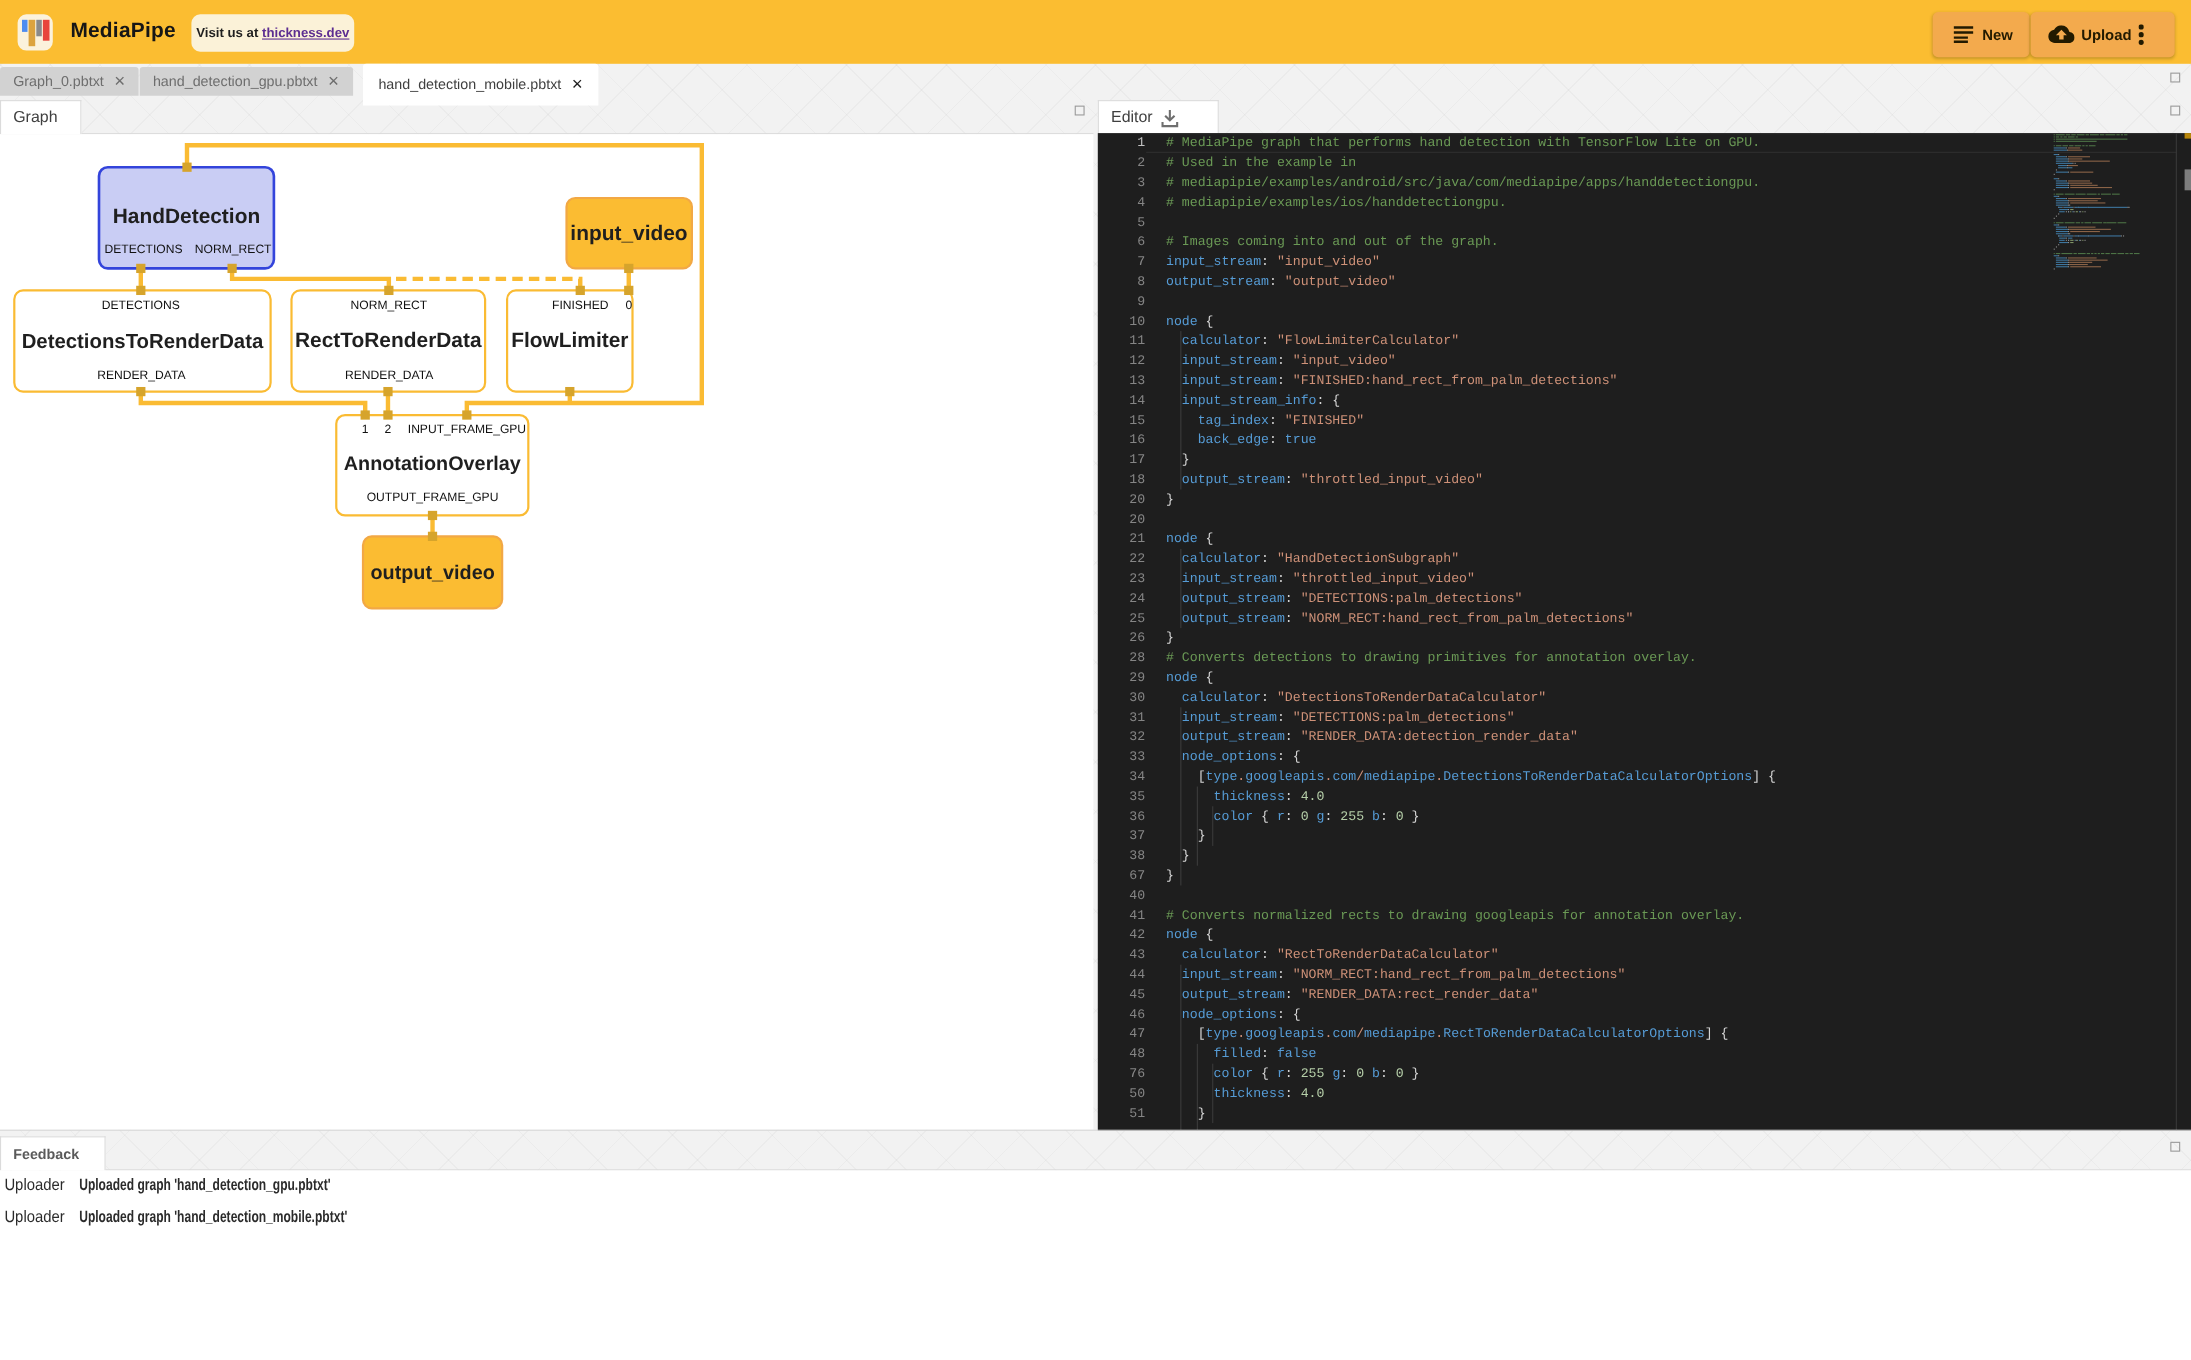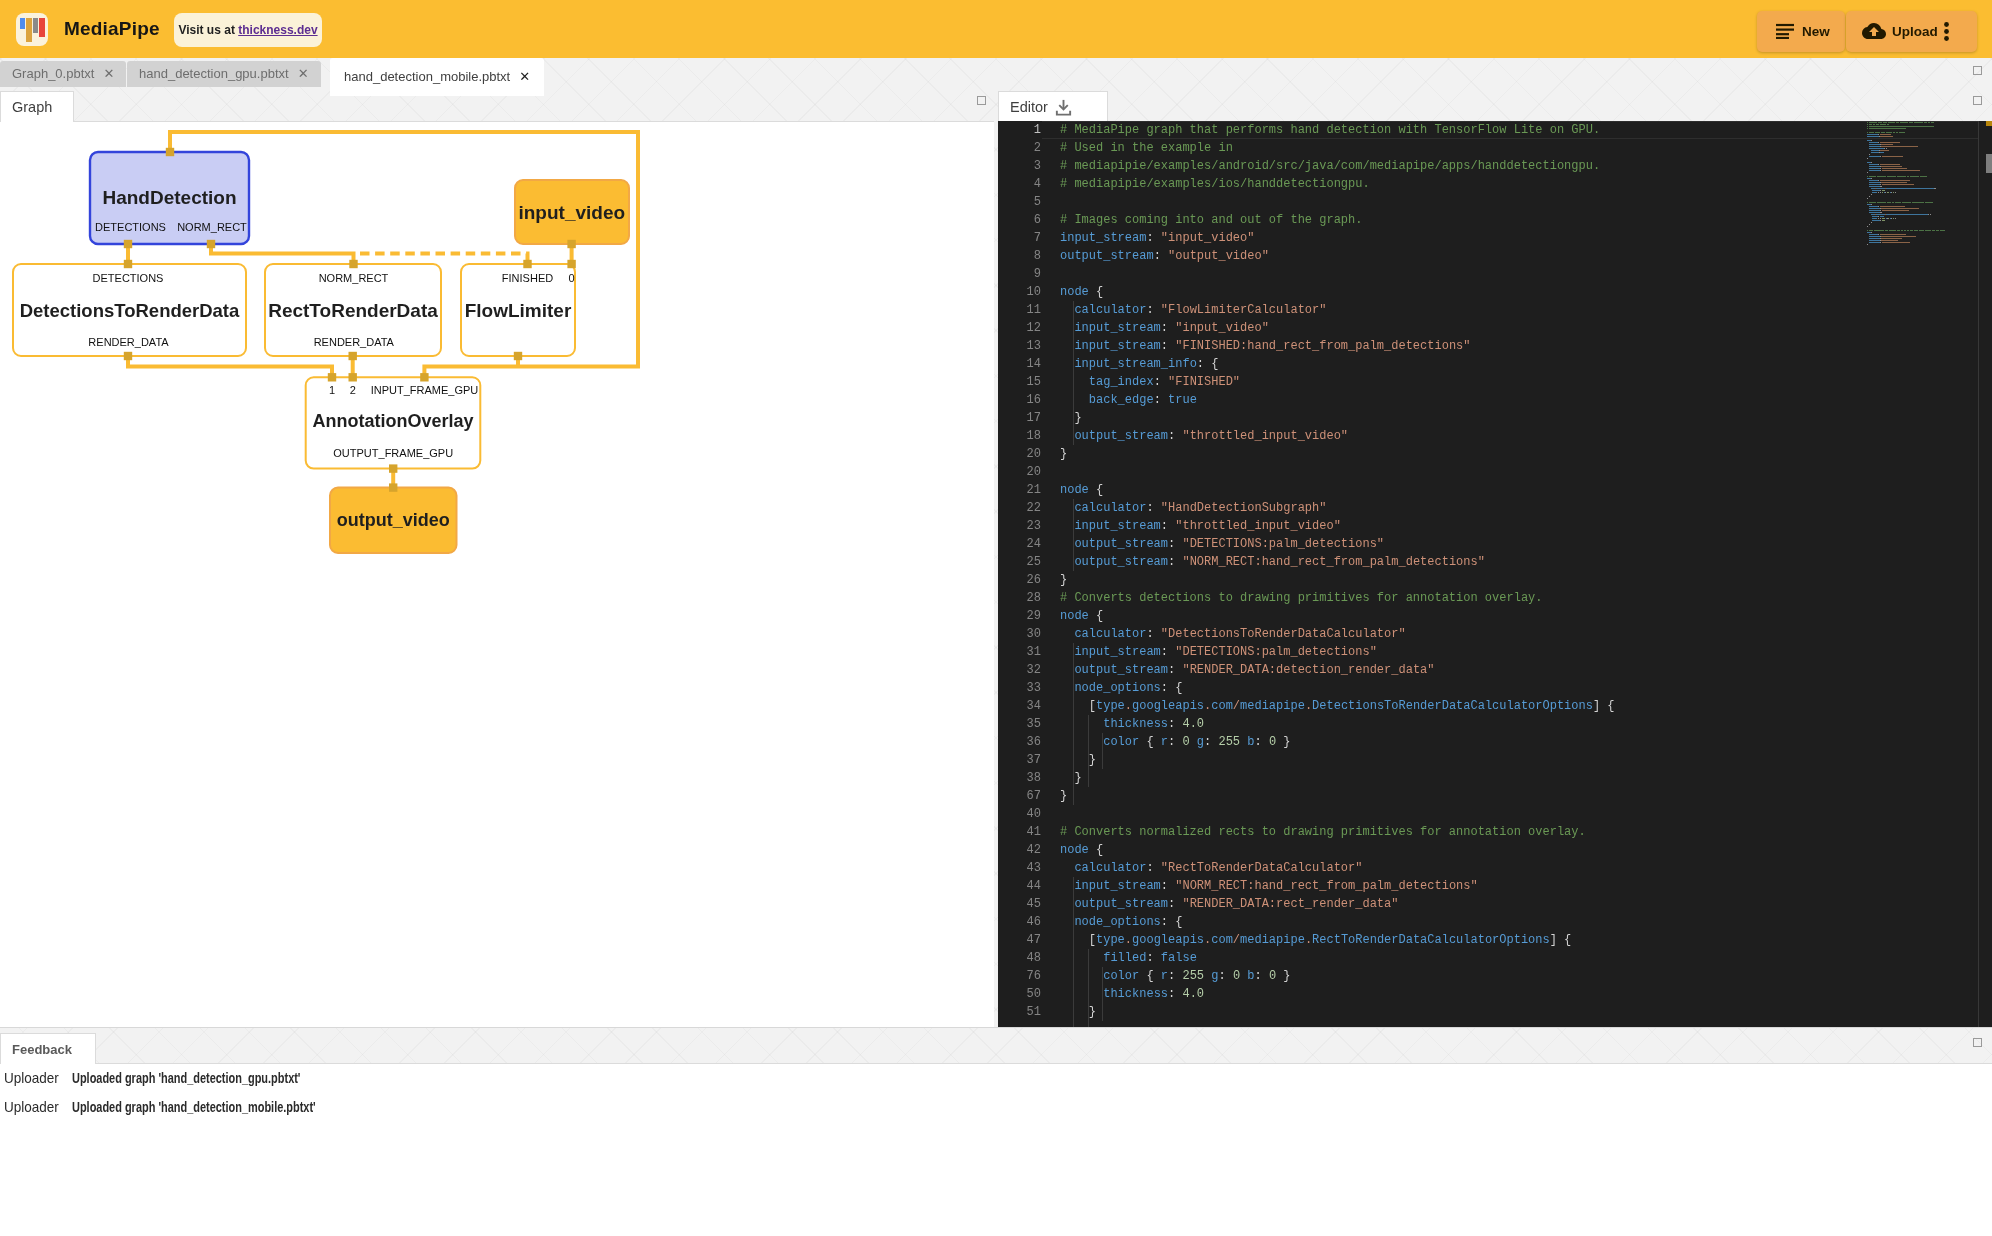--- a/index.html
+++ b/index.html
@@ -216,21 +216,21 @@
 <div class="ln"><span class="no">31</span><span class="cd"><i class="p">  </i><i class="k">input_stream</i><i class="p">: </i><i class="s">"DETECTIONS:palm_detections"</i></span></div>
 <div class="ln"><span class="no">32</span><span class="cd"><i class="p">  </i><i class="k">output_stream</i><i class="p">: </i><i class="s">"RENDER_DATA:detection_render_data"</i></span></div>
 <div class="ln"><span class="no">33</span><span class="cd"><i class="p">  </i><i class="k">node_options</i><i class="p">: {</i></span></div>
 <div class="ln"><span class="no">34</span><span class="cd"><i class="p">    [</i><i class="k">type</i><i class="d">.</i><i class="k">googleapis</i><i class="d">.</i><i class="k">com</i><i class="d">/</i><i class="k">mediapipe</i><i class="d">.</i><i class="k">DetectionsToRenderDataCalculatorOptions</i><i class="p">] {</i></span></div>
 <div class="ln"><span class="no">35</span><span class="cd"><i class="p">      </i><i class="k">thickness</i><i class="p">: </i><i class="n">4.0</i></span></div>
 <div class="ln"><span class="no">36</span><span class="cd"><i class="p">      </i><i class="k">color</i><i class="p"> { </i><i class="k">r</i><i class="p">: </i><i class="n">0</i><i class="p"> </i><i class="k">g</i><i class="p">: </i><i class="n">255</i><i class="p"> </i><i class="k">b</i><i class="p">: </i><i class="n">0</i><i class="p"> }</i></span></div>
 <div class="ln"><span class="no">37</span><span class="cd"><i class="p">    }</i></span></div>
 <div class="ln"><span class="no">38</span><span class="cd"><i class="p">  }</i></span></div>
 <div class="ln"><span class="no">67</span><span class="cd"><i class="p">}</i></span></div>
 <div class="ln"><span class="no">40</span><span class="cd"></span></div>
-<div class="ln"><span class="no">41</span><span class="cd"><i class="c"># Converts normalized rects to drawing primitives for annotation overlay.</i></span></div>
+<div class="ln"><span class="no">41</span><span class="cd"><i class="c"># Converts normalized rects to drawing googleapis for annotation overlay.</i></span></div>
 <div class="ln"><span class="no">42</span><span class="cd"><i class="k">node</i><i class="p"> {</i></span></div>
 <div class="ln"><span class="no">43</span><span class="cd"><i class="p">  </i><i class="k">calculator</i><i class="p">: </i><i class="s">"RectToRenderDataCalculator"</i></span></div>
 <div class="ln"><span class="no">44</span><span class="cd"><i class="p">  </i><i class="k">input_stream</i><i class="p">: </i><i class="s">"NORM_RECT:hand_rect_from_palm_detections"</i></span></div>
 <div class="ln"><span class="no">45</span><span class="cd"><i class="p">  </i><i class="k">output_stream</i><i class="p">: </i><i class="s">"RENDER_DATA:rect_render_data"</i></span></div>
 <div class="ln"><span class="no">46</span><span class="cd"><i class="p">  </i><i class="k">node_options</i><i class="p">: {</i></span></div>
 <div class="ln"><span class="no">47</span><span class="cd"><i class="p">    [</i><i class="k">type</i><i class="d">.</i><i class="k">googleapis</i><i class="d">.</i><i class="k">com</i><i class="d">/</i><i class="k">mediapipe</i><i class="d">.</i><i class="k">RectToRenderDataCalculatorOptions</i><i class="p">] {</i></span></div>
 <div class="ln"><span class="no">48</span><span class="cd"><i class="p">      </i><i class="k">filled</i><i class="p">: </i><i class="k">false</i></span></div>
 <div class="ln"><span class="no">76</span><span class="cd"><i class="p">      </i><i class="k">color</i><i class="p"> { </i><i class="k">r</i><i class="p">: </i><i class="n">255</i><i class="p"> </i><i class="k">g</i><i class="p">: </i><i class="n">0</i><i class="p"> </i><i class="k">b</i><i class="p">: </i><i class="n">0</i><i class="p"> }</i></span></div>
 <div class="ln"><span class="no">50</span><span class="cd"><i class="p">      </i><i class="k">thickness</i><i class="p">: </i><i class="n">4.0</i></span></div>
 <div class="ln"><span class="no">51</span><span class="cd"><i class="p">    }</i></span></div>

